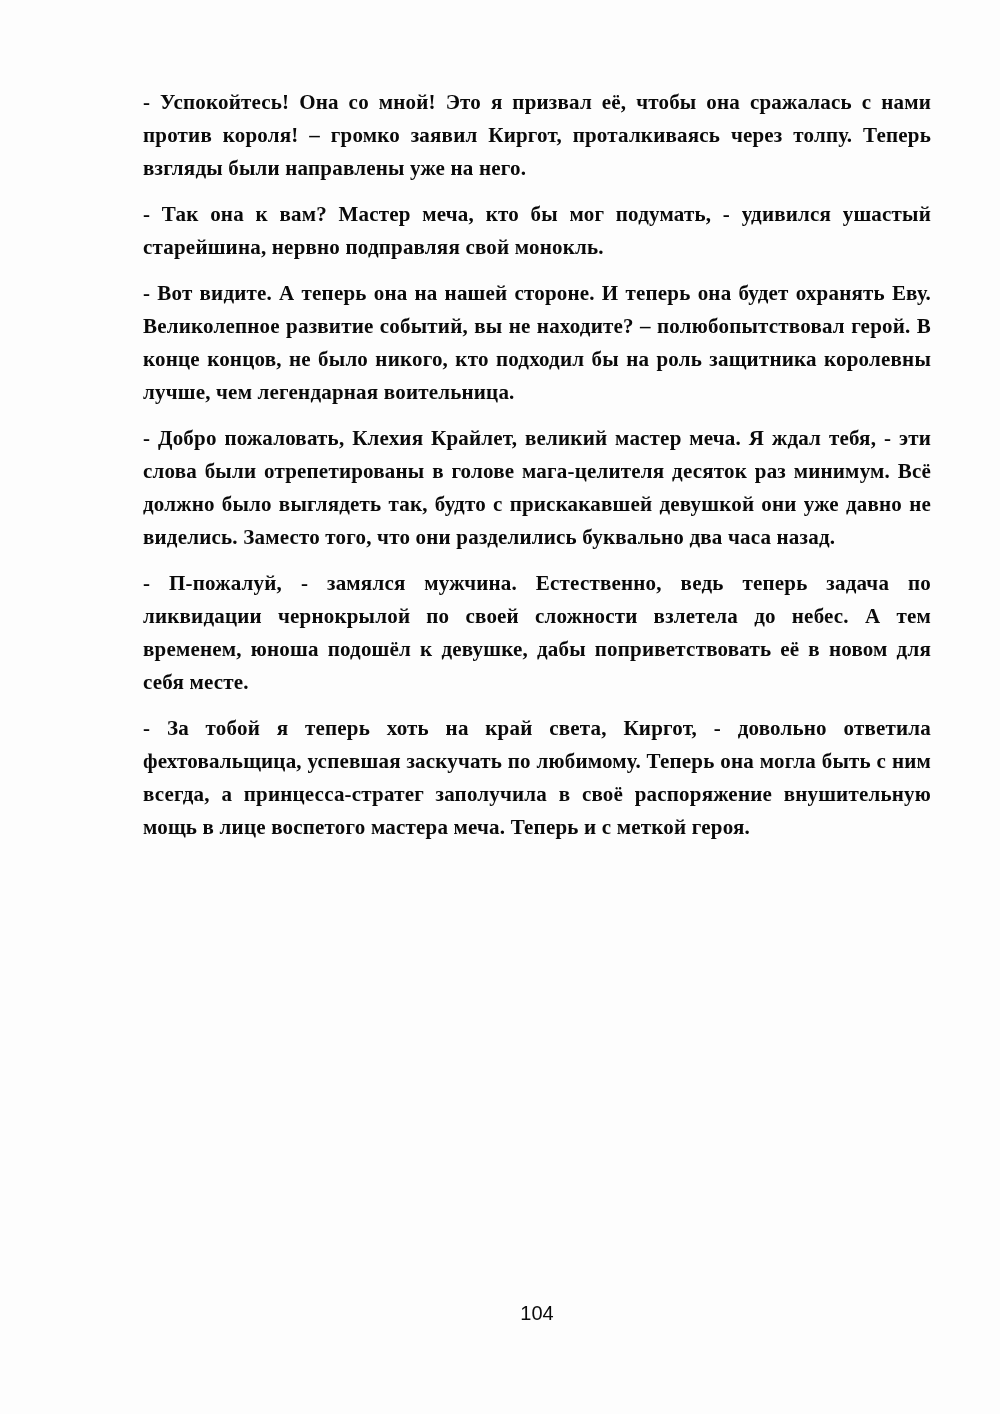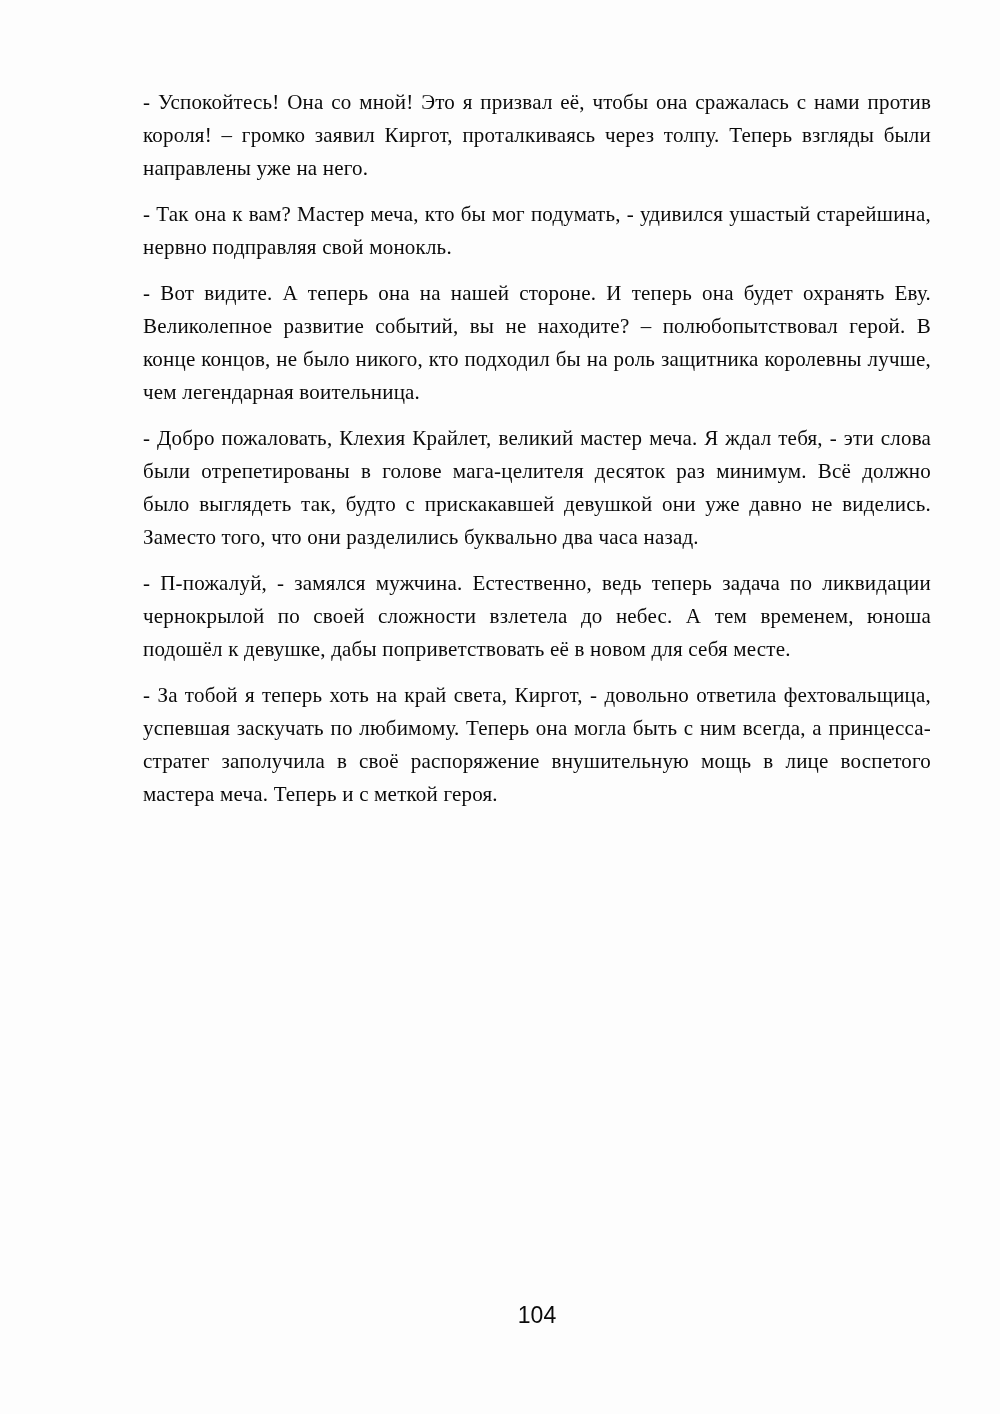--- a/index.html
+++ b/index.html
@@ -26,29 +26,30 @@
     top: 86px;
     width: 788px;
     font-size: 21px;
     line-height: 33px;
     text-align: justify;
     letter-spacing: 0.2px;
   }
   .text-block p {
     margin: 0 0 13px 0;
     padding: 0;
+    font-weight: bold;
   }
   .page-number {
     position: absolute;
     left: 143px;
     top: 1302px;
     width: 788px;
     text-align: center;
     font-family: "Liberation Sans", sans-serif;
-    font-size: 23px;
+    font-size: 20px;
     color: #0a0a0a;
   }
 </style>
 </head>
 <body>
 
 <div class="page">
   <div class="text-block">
     <p>- Успокойтесь! Она со мной! Это я призвал её, чтобы она сражалась с нами против короля! – громко заявил Киргот, проталкиваясь через толпу. Теперь взгляды были направлены уже на него.</p>
     <p>- Так она к вам? Мастер меча, кто бы мог подумать, - удивился ушастый старейшина, нервно подправляя свой монокль.</p>

